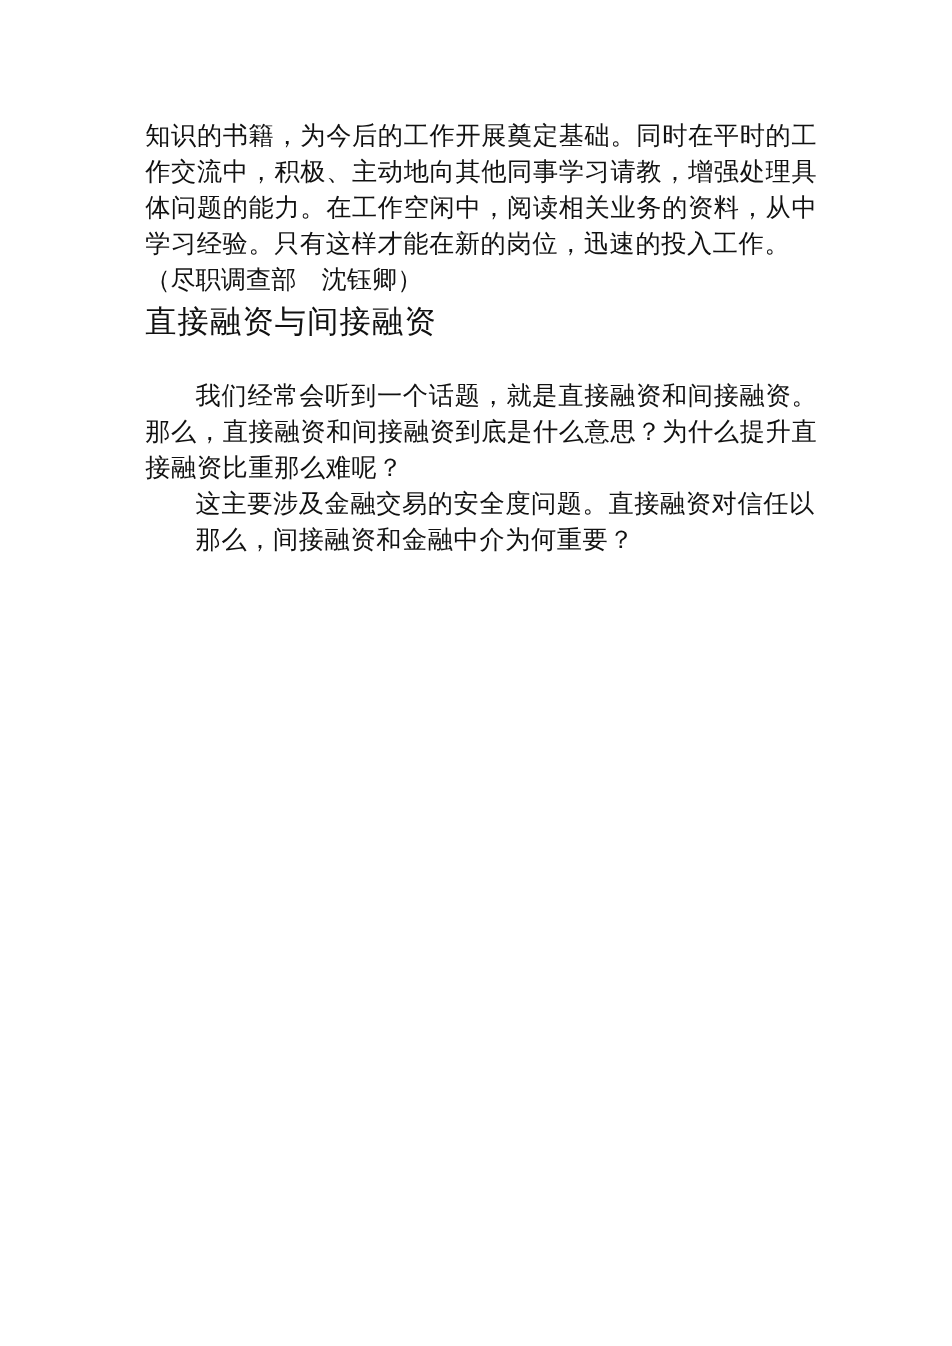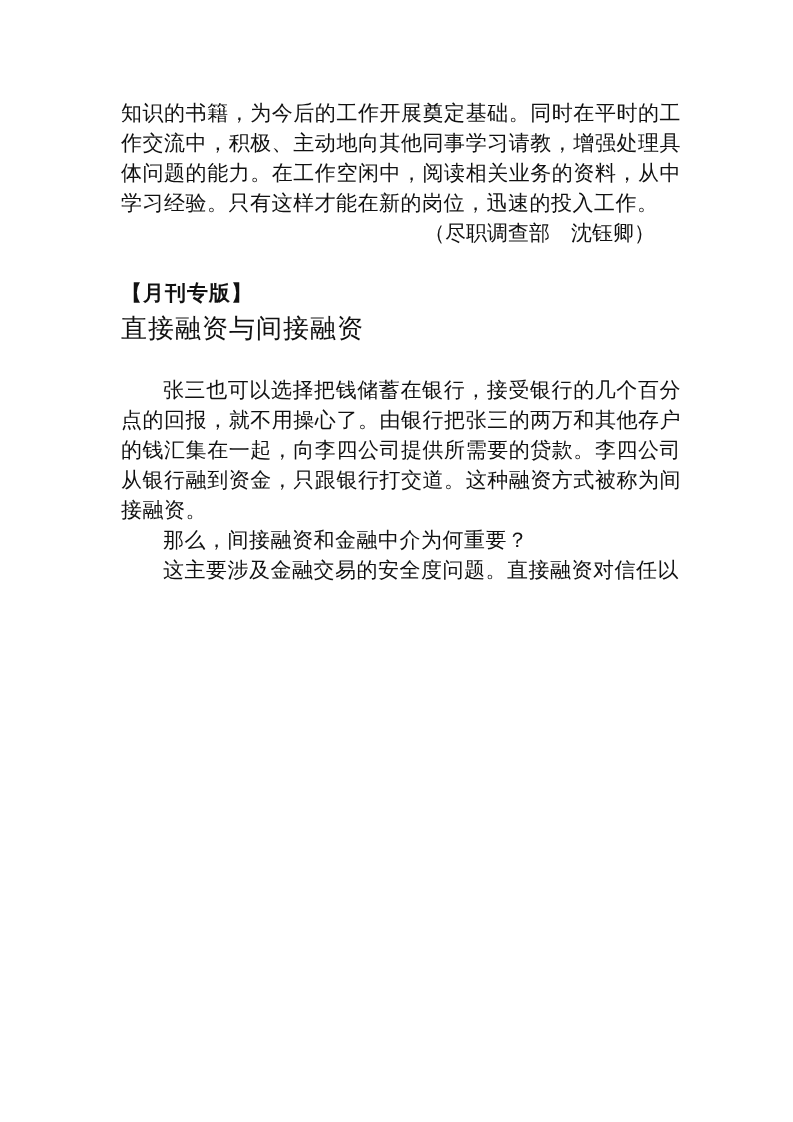--- a/index.html
+++ b/index.html
@@ -30,21 +30,21 @@
     text-justify: inter-ideograph;
     letter-spacing: 0.5px;
   }
   p { margin: 0; }
   .intro-paragraph {
     text-indent: 0;
   }
   .attribution {
     font-size: 21px;
     line-height: 30px;
-    text-align: right;
+    text-align: left;
     padding-right: 26px;
   }
   .section-label {
     margin-top: 30px;
     font-size: 21px;
     line-height: 30px;
     font-weight: bold;
     letter-spacing: 1px;
   }
   .article-title {
@@ -74,26 +74,25 @@
 </head>
 <body>
 
 <div class="page">
   <div class="content">
 
     <p class="body-text intro-paragraph">知识的书籍，为今后的工作开展奠定基础。同时在平时的工作交流中，积极、主动地向其他同事学习请教，增强处理具体问题的能力。在工作空闲中，阅读相关业务的资料，从中学习经验。只有这样才能在新的岗位，迅速的投入工作。</p>
 
     <p class="attribution">（尽职调查部　沈钰卿）</p>
 
-    <div class="section-label">【月刊专版】</div>
 
     <div class="article-title">直接融资与间接融资</div>
 
     <div class="article body-text">
-      <p>张三也可以选择把钱储蓄在银行，接受银行的几个百分点的回报，就不用操心了。由银行把张三的两万和其他存户的钱汇集在一起，向李四公司提供所需要的贷款。李四公司从银行融到资金，只跟银行打交道。这种融资方式被称为间接融资。</p>
+      <p>我们经常会听到一个话题，就是直接融资和间接融资。那么，直接融资和间接融资到底是什么意思？为什么提升直接融资比重那么难呢？</p>
+      <p>这主要涉及金融交易的安全度问题。直接融资对信任以</p>
       <p>那么，间接融资和金融中介为何重要？</p>
-      <p>这主要涉及金融交易的安全度问题。直接融资对信任以</p>
     </div>
 
   </div>
 
   <div class="page-number">22</div>
 </div>
 
 </body></html>

